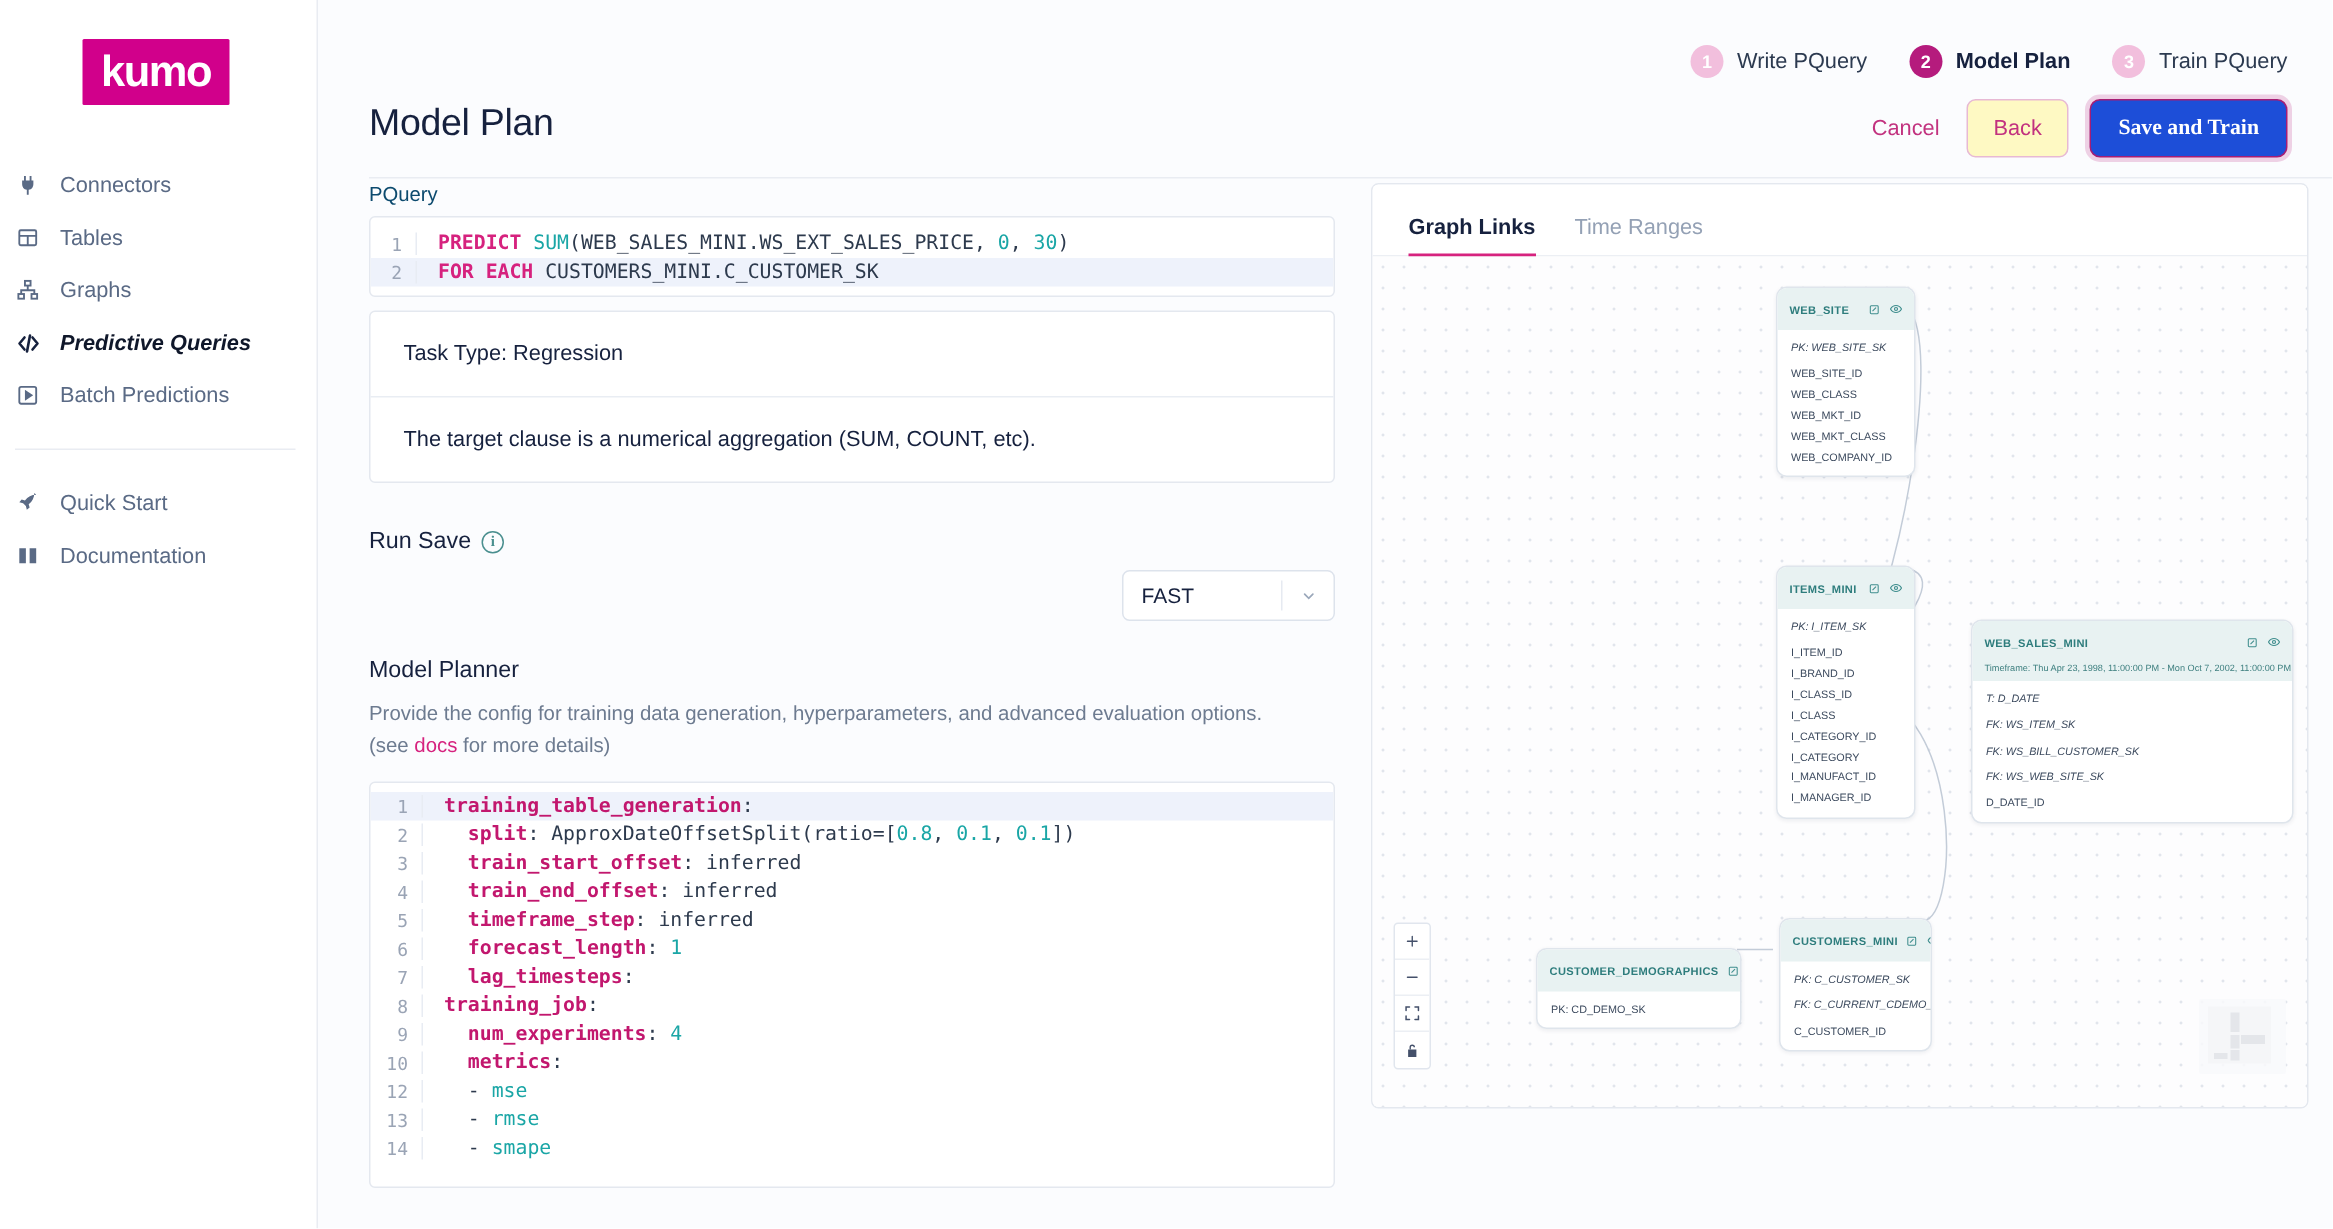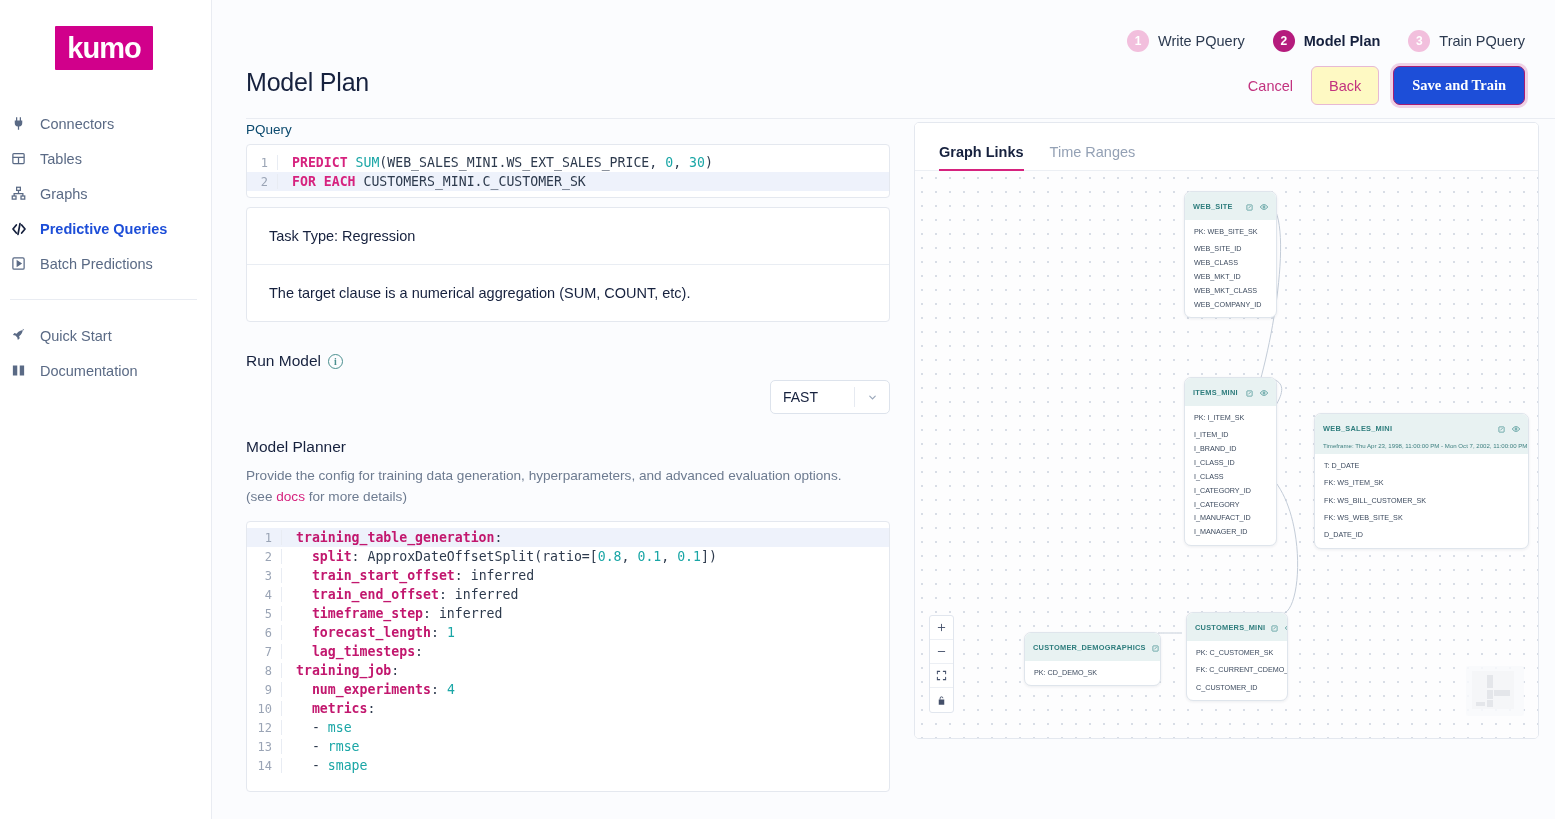--- a/index.html
+++ b/index.html
@@ -26,21 +26,21 @@
   .logo-text {
     font-size: 29px; font-weight: 700; color: #ffffff;
     letter-spacing: -1px; line-height: 1;
   }
   .nav { margin-top: 36px; }
   .nav-item {
     display: flex; align-items: center; gap: 13px;
     height: 35px; padding-left: 10px; cursor: pointer;
     color: #5a6a85; font-size: 14.5px;
   }
-  .nav-item.active { color: #1d4ed8; font-weight: 600; }
+  .nav-item.active { color: #0f172a; font-weight: 600; font-style: italic; }
   .nav-ico {
     width: 17px; height: 17px; display: flex;
     align-items: center; justify-content: center; flex: 0 0 17px;
     color: #5a6a85;
   }
   .nav-item.active .nav-ico { color: #16213e; }
   .nav-sep {
     height: 1px; background: #e9ecf2;
     margin: 18px 14px 18px 10px;
   }
@@ -150,21 +150,21 @@
     align-items: center; justify-content: center;
     font-family: "Liberation Serif", serif; cursor: pointer;
   }
   .sec-body { display: flex; align-items: flex-start; margin-top: 10px; }
   .sec-desc {
     font-size: 13.6px; color: #6d7b90; line-height: 1.55;
     max-width: 470px;
   }
   .link-pink { color: #d6227e; text-decoration: none; cursor: pointer; }
   .select {
-    margin-left: auto; width: 120px; height: 34px;
+    margin-left: auto; width: 142px; height: 34px;
     border: 1px solid #dde3ec; border-radius: 5px;
     background: #ffffff; display: flex; align-items: center;
     padding: 0 0 0 12px; font-size: 14px; color: #16213e; cursor: pointer;
   }
   .select .sep { margin-left: auto; width: 1px; height: 20px; background: #e6eaf1; }
   .select .chev { width: 34px; display: flex; align-items: center; justify-content: center; color: #9aa7ba; font-size: 11px; }
 
   .yaml-card {
     background: #ffffff; border: 1px solid #e4e8ef;
     border-radius: 4px; margin-top: 14px; padding: 6px 0 8px 0;
@@ -218,21 +218,21 @@
   .node-sub {
     background: #e8f2f2; font-size: 6.1px; color: #3f8080;
     padding: 0 8px 5px 8px; white-space: nowrap;
   }
   .node-body { padding: 8px 9px 9px 9px; }
   .node-field {
     font-size: 7.2px; color: #3c4a5e; white-space: nowrap;
     line-height: 1.02; margin-bottom: 6.5px; position: relative;
   }
   .node-field:last-child { margin-bottom: 0; }
-  .node-field.gap { margin-bottom: 10px; }
+  .node-field.gap { margin-bottom: 10px; font-style: italic; }
   .port {
     position: absolute; width: 3.5px; height: 3.5px;
     background: #9fb0c2; border-radius: 50%; top: 2px;
   }
   .port.right { right: -13px; }
 
   .controls {
     position: absolute; left: 14px; bottom: 25px;
     width: 25px; background: #ffffff;
     border: 1px solid #e1e6ee; border-radius: 3px; overflow: hidden;
@@ -383,21 +383,21 @@
               </div>
           </div>
 
           <div class="info-card">
             <div class="info-row">Task Type: Regression</div>
             <div class="info-row">The target clause is a numerical aggregation (SUM, COUNT, etc).</div>
           </div>
 
           <div class="sec">
             <div class="sec-title">
-              <span>Run Model</span>
+              <span>Run Save</span>
               <span class="info-ico">i</span>
             </div>
             <div class="sec-body">
               <div class="select">
                 <span>FAST</span>
                 <span class="sep"></span>
                 <span class="chev">
                   <svg width="11" height="11" viewBox="0 0 24 24" fill="none" stroke="currentColor" stroke-width="2.5" stroke-linecap="round">
                       <path d="M6 9l6 6 6-6"></path>
                     </svg>

